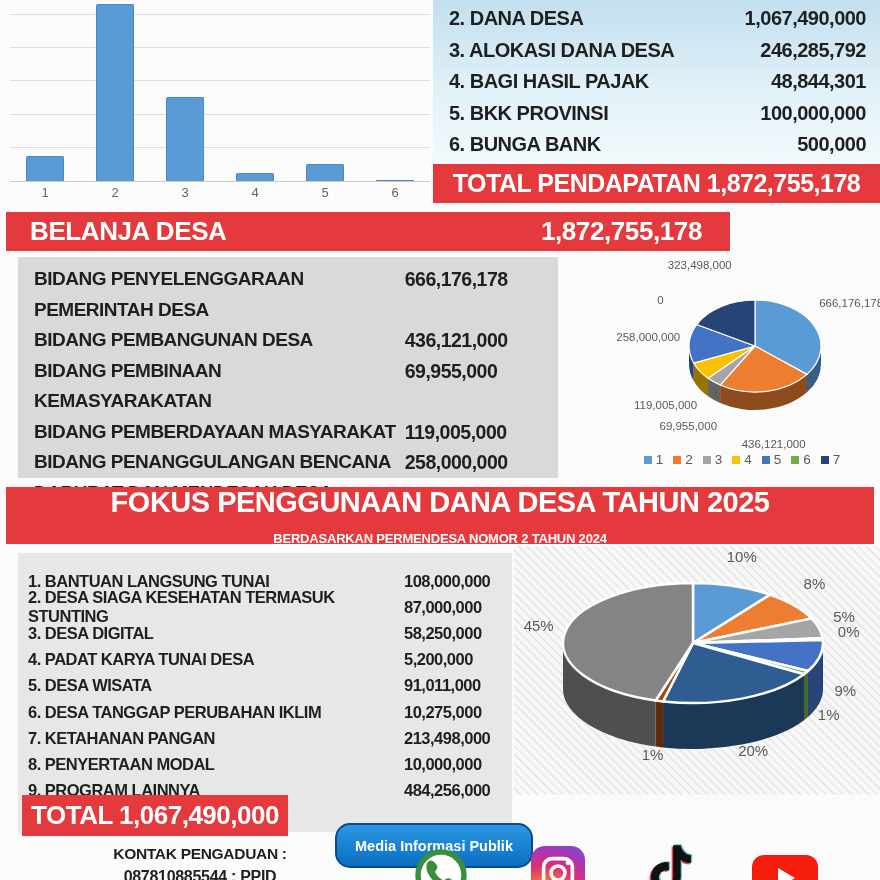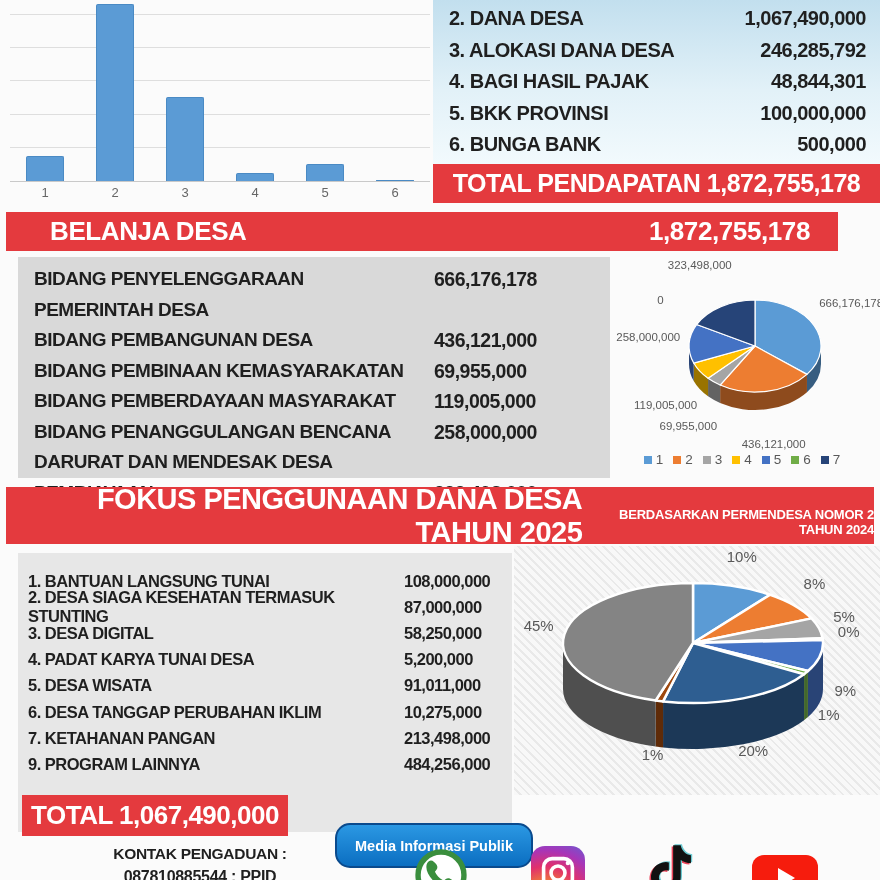--- a/index.html
+++ b/index.html
@@ -20,35 +20,35 @@
   
   #income-panel{left:433px;top:0;width:447px;height:164px;
     background:linear-gradient(180deg,#c2dfee 0%,#e2f1f8 55%,#f2fafd 100%);padding-top:3px;}
   .inc-row{display:flex;align-items:center;height:31.5px;padding:0 14px 0 16px;}
   .inc-label{font-size:20px;font-weight:700;letter-spacing:-0.5px;}
   .inc-value{margin-left:auto;font-size:20px;font-weight:700;letter-spacing:-0.5px;}
   #income-total{left:433px;top:164px;width:447px;height:39px;display:flex;align-items:center;justify-content:center;
     font-size:25px;font-weight:700;letter-spacing:-0.5px;}
 
   
-  #belanja-header{left:6px;top:212px;width:832px;height:39px;display:flex;align-items:center;
-    padding:0 28px 0 44px;font-size:26px;font-weight:700;}
+  #belanja-header{left:6px;top:212px;width:724px;height:39px;display:flex;align-items:center;
+    padding:0 28px 0 24px;font-size:26px;font-weight:700;}
   #belanja-header .hv{margin-left:auto;}
-  #belanja-panel{left:18px;top:257px;width:592px;height:221px;background:#d9d9d9;padding:7px 8px 0 16px;}
+  #belanja-panel{left:18px;top:257px;width:540px;height:221px;background:#d9d9d9;padding:7px 8px 0 16px;}
   .bel-row{display:flex;align-items:flex-start;}
   .bel-label{width:392px;font-size:19px;font-weight:700;line-height:30.5px;letter-spacing:-0.5px;}
   .bel-value{width:165px;font-size:19.5px;font-weight:700;line-height:30.5px;letter-spacing:-0.5px;text-align:left;padding-left:8px;}
   #pie1-svg{left:600px;top:256px;width:280px;height:196px;overflow:visible;}
   #pie1-legend{left:604px;top:452px;width:276px;display:flex;justify-content:center;gap:10px;align-items:center;}
   .lg-item{display:flex;align-items:center;gap:4px;font-size:13.5px;color:#595959;}
   .lg-sq{width:8px;height:8px;display:inline-block;}
 
   
-  #fokus-header{left:6px;top:487px;width:868px;height:57px;display:flex;flex-direction:row;
-    align-items:center;justify-content:center;text-align:right;}
+  #fokus-header{left:6px;top:487px;width:868px;height:57px;display:flex;flex-direction:column;
+    align-items:center;justify-content:center;}
   #fokus-title{font-size:29px;font-weight:700;letter-spacing:-0.5px;}
   #fokus-subtitle{font-size:13px;font-weight:700;margin-top:12px;letter-spacing:-0.2px;}
   #fokus-panel{left:18px;top:553px;width:494px;height:279px;background:#e7e7e7;padding:15px 4px 0 10px;}
   .fok-row{display:flex;align-items:center;height:26.2px;}
   .fok-label{flex:1;font-size:16.5px;font-weight:700;letter-spacing:-0.5px;}
   .fok-value{min-width:104px;text-align:left;font-size:16.5px;font-weight:700;letter-spacing:-0.5px;padding-right:2px;}
   #hatch-panel{left:514px;top:546px;width:366px;height:249px;
     background:repeating-linear-gradient(45deg,#f8f8f8 0 4px,#e9e9e9 4px 6px);}
   #pie2-svg{position:absolute;left:10px;top:2px;width:356px;height:247px;overflow:visible;}
 
@@ -232,20 +232,24 @@
         <span class="fok-label">5. DESA  WISATA</span>
         <span class="fok-value">91,011,000</span>
       </div>
       <div class="fok-row">
         <span class="fok-label">6. DESA TANGGAP PERUBAHAN IKLIM</span>
         <span class="fok-value">10,275,000</span>
       </div>
       <div class="fok-row">
         <span class="fok-label">7. KETAHANAN PANGAN</span>
         <span class="fok-value">213,498,000</span>
+      </div>
+      <div class="fok-row">
+        <span class="fok-label">8. PENYERTAAN MODAL</span>
+        <span class="fok-value">10,000,000</span>
       </div>
       <div class="fok-row">
         <span class="fok-label">9. PROGRAM LAINNYA</span>
         <span class="fok-value">484,256,000</span>
       </div>
     </div>
 
   <div class="abs" id="hatch-panel">
     <svg id="pie2-svg">
         <path d="M299 95 A130 60 0 0 1 283.9403255232412 123.03146757447334 L283.9403255232412 169.03146757447334 A130 60 0 0 0 299 141 Z" fill="rgb(41,68,118)"></path>

